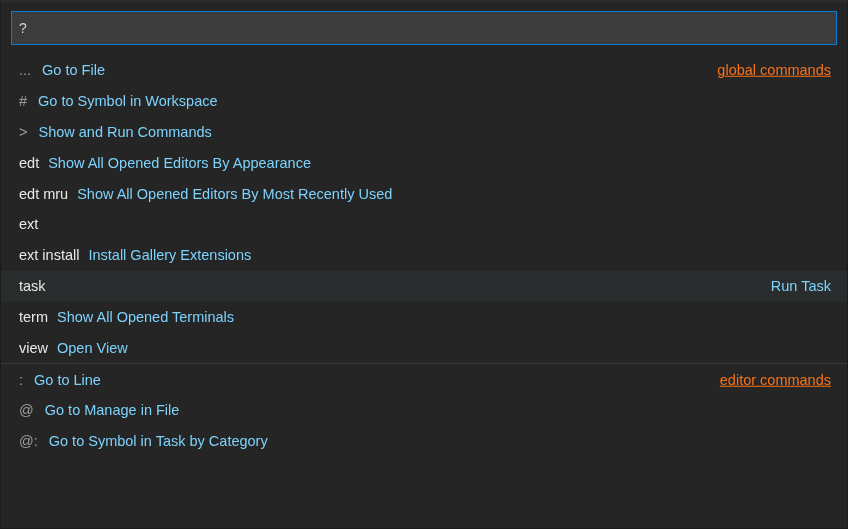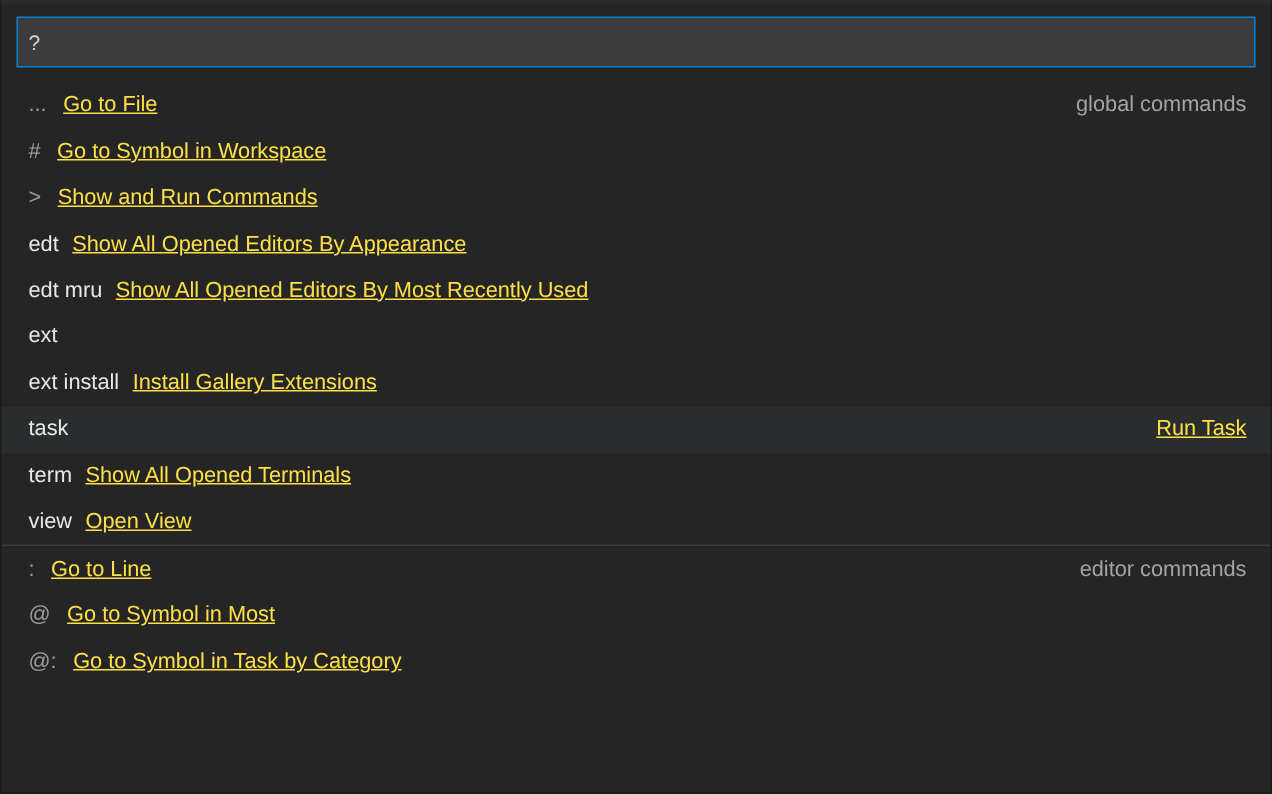--- a/index.html
+++ b/index.html
@@ -80,36 +80,36 @@
     font-size: 14.5px;
     color: #e8e8e8;
     line-height: 1;
   }
   
   .row.is-prefix .row-label {
     color: #9d9d9d;
   }
   .row-desc {
     font-size: 14.5px;
-    color: #fde047;
+    color: #7dd3fc;
     line-height: 1;
     margin-left: 9px;
-    text-decoration: underline;
   }
   .row.is-prefix .row-desc {
     margin-left: 11px;
   }
   .row-group {
     position: absolute;
     right: 16px;
     top: 50%;
     transform: translateY(-50%);
     font-size: 14.5px;
-    color: #a3a3a3;
+    color: #f97316;
     line-height: 1;
+    text-decoration: underline;
   }
 </style>
 </head>
 <body>
 
 <div class="quick-open">
 
   <div class="input-row">
     <div class="input-box">
       <span class="input-value" data-placeholder="Type '?' to get help on the actions you can take from here">?</span>
@@ -160,21 +160,21 @@
         </div>
       </div>
       <div class="section">
         <div class="row is-prefix">
           <span class="row-label">:</span>
           <span class="row-desc">Go to Line</span>
           <span class="row-group">editor commands</span>
         </div>
         <div class="row is-prefix">
           <span class="row-label">@</span>
-          <span class="row-desc">Go to Symbol in Most</span>
+          <span class="row-desc">Go to Manage in File</span>
         </div>
         <div class="row is-prefix">
           <span class="row-label">@:</span>
           <span class="row-desc">Go to Symbol in Task by Category</span>
         </div>
       </div>
     </div>
 
 </div>
 

